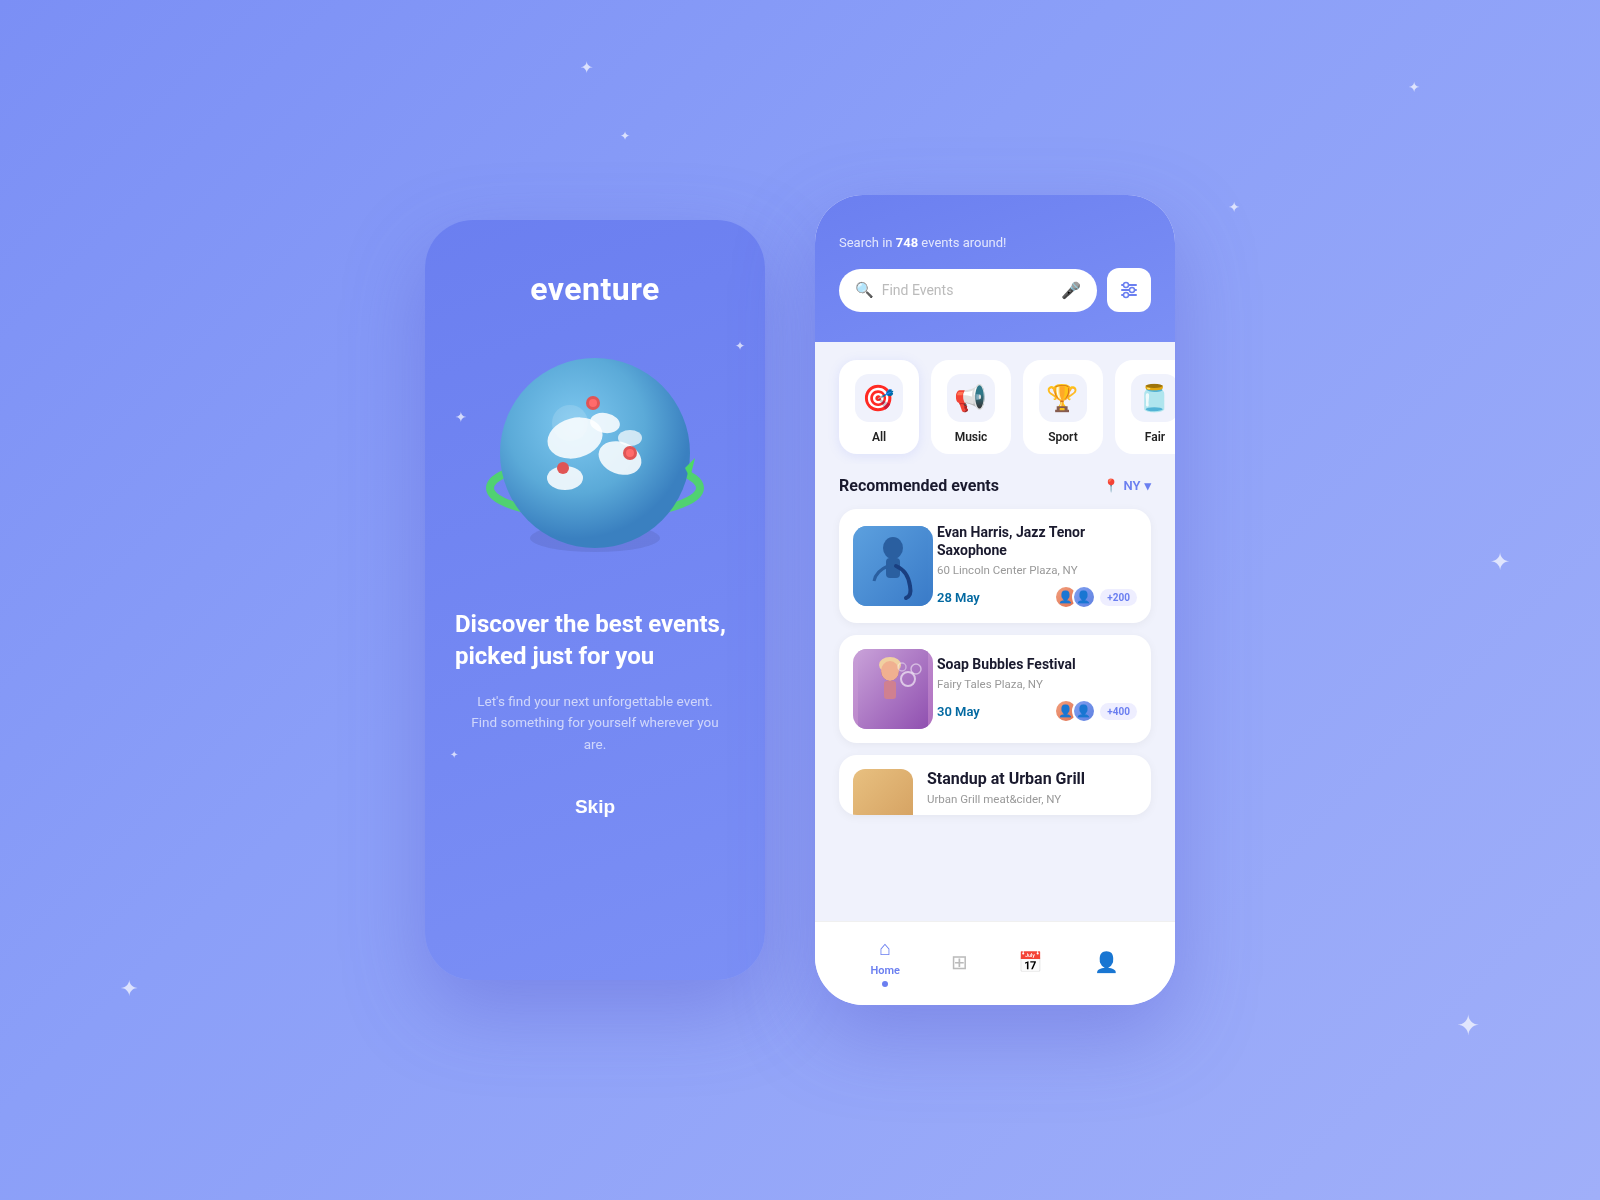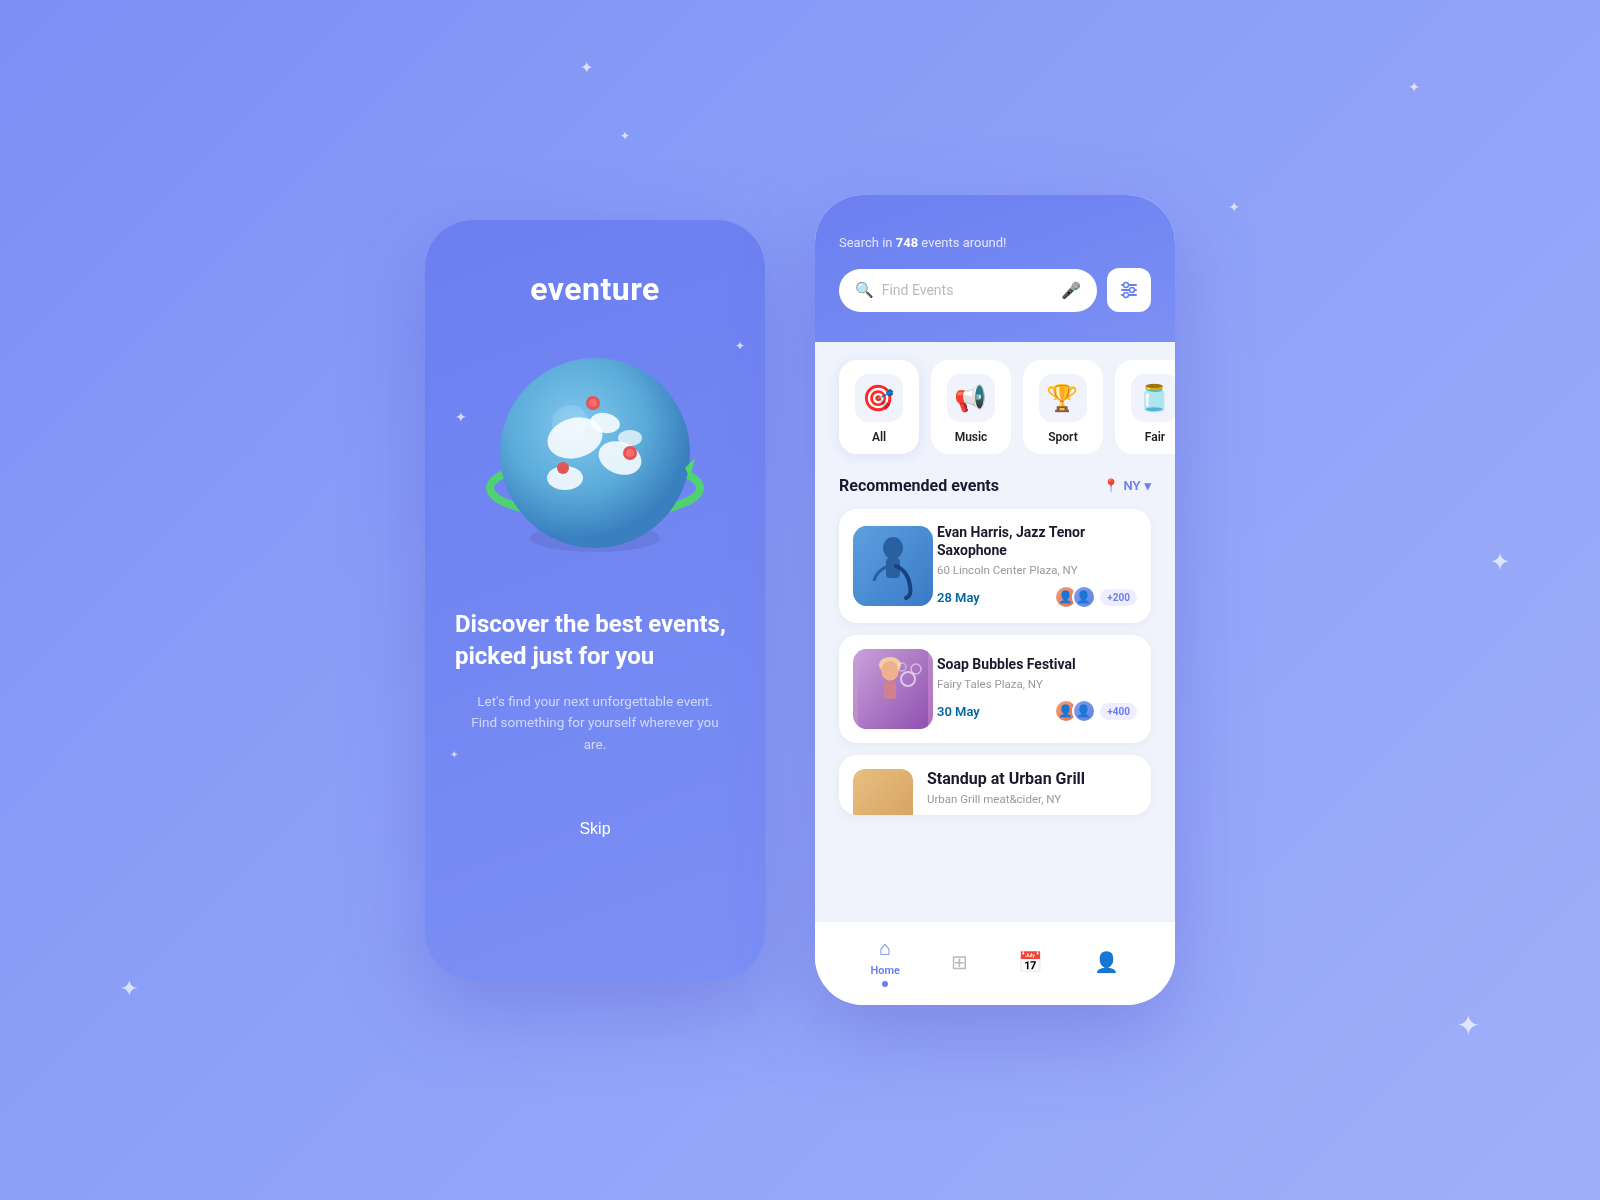--- a/index.html
+++ b/index.html
@@ -104,24 +104,23 @@
       font-weight: 600;
       color: #6b7ff0;
       cursor: pointer;
       margin-bottom: 18px;
     }
 
     .skip-btn {
       background: none;
       border: none;
       color: #fff;
-      font-size: 16px;
-      font-weight: 400;
+      font-size: 19px;
+      font-weight: 700;
       cursor: pointer;
-      margin-top: 24px;
     }
 
     
     .phone-right {
       width: 360px;
       height: 810px;
       background: #f0f2fc;
       border-radius: 48px;
       display: flex;
       flex-direction: column;

